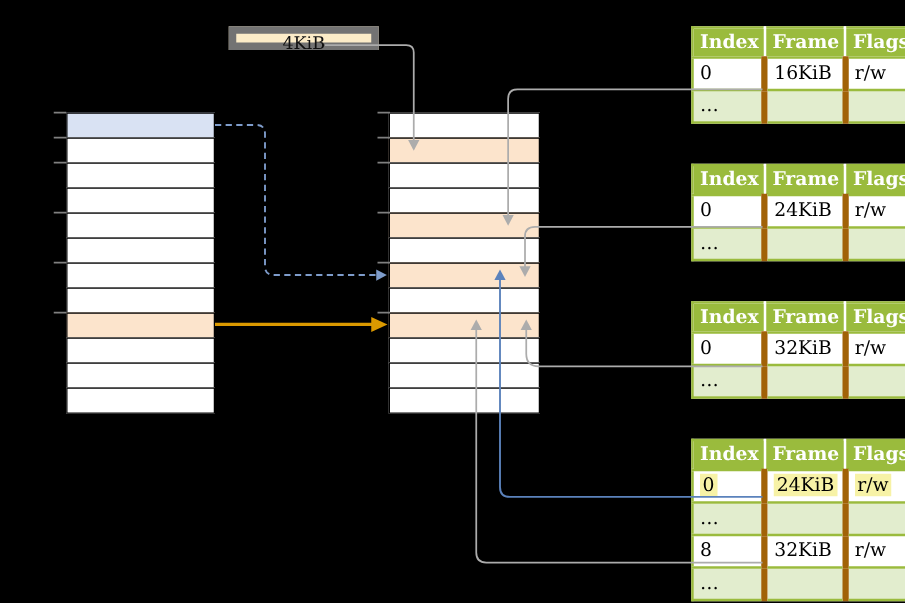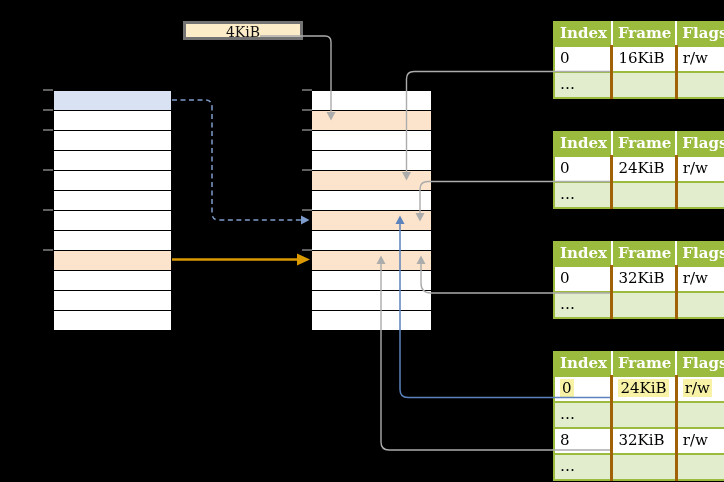--- a/index.html
+++ b/index.html
@@ -7,30 +7,30 @@
           font-family:"DejaVu Serif",serif;}
   
   .memcol{position:absolute;}
   .mrow{position:absolute;left:0;width:100%;height:21px;border:1px solid #000;box-sizing:border-box;background:#fff;}
   .mrow.blue{background:var(--row-blue);}
   .mrow.orange{background:var(--row-orange);}
   #left-col{left:53px;top:90px;width:119px;height:241px;}
   #mid-col{left:311px;top:90px;width:121px;height:241px;}
   
   #size-box{position:absolute;left:183px;top:21px;width:120px;height:19px;box-sizing:border-box;
-            background:var(--box-cream);border:3px solid #737373;color:#111;
+            background:var(--box-cream);border:6px solid #737373;color:#111;
             font-size:14px;line-height:17px;text-align:center;}
   
   table.pt{position:absolute;left:553px;border-collapse:collapse;table-layout:fixed;
            background:#fff;border:2px solid var(--header-green);font-size:15px;color:#000;}
   table.pt th{background:var(--header-green);color:#fff;font-weight:bold;text-align:left;
               padding:1px 4px 2px 5px;line-height:19px;border-left:2px solid #fff;overflow:hidden;}
   table.pt th:first-child{border-left:none;}
   table.pt td{padding:2px 4px 3px 5px;line-height:19px;border-top:2px solid var(--header-green);
-              border-left:3px solid #a16207;overflow:hidden;white-space:nowrap;}
+              border-left:5px solid #a16207;overflow:hidden;white-space:nowrap;}
   table.pt td:first-child{border-left:none;}
   table.pt tr.shaded td{background:var(--row-light-green);}
   #table-1{top:21px;} #table-2{top:131px;} #table-3{top:241px;} #table-4{top:351px;}
   .hl{background:var(--highlight-yellow);padding:0 2px;}
   
   #overlay{position:absolute;left:0;top:0;pointer-events:none;}
   .sgray{stroke:var(--arrow-gray);stroke-width:1.4;fill:none;}
   .fgray{fill:var(--arrow-gray);stroke:none;}
   .sblue{stroke:var(--arrow-blue);stroke-width:1.5;fill:none;}
   .fblue{fill:var(--arrow-blue);stroke:none;}

